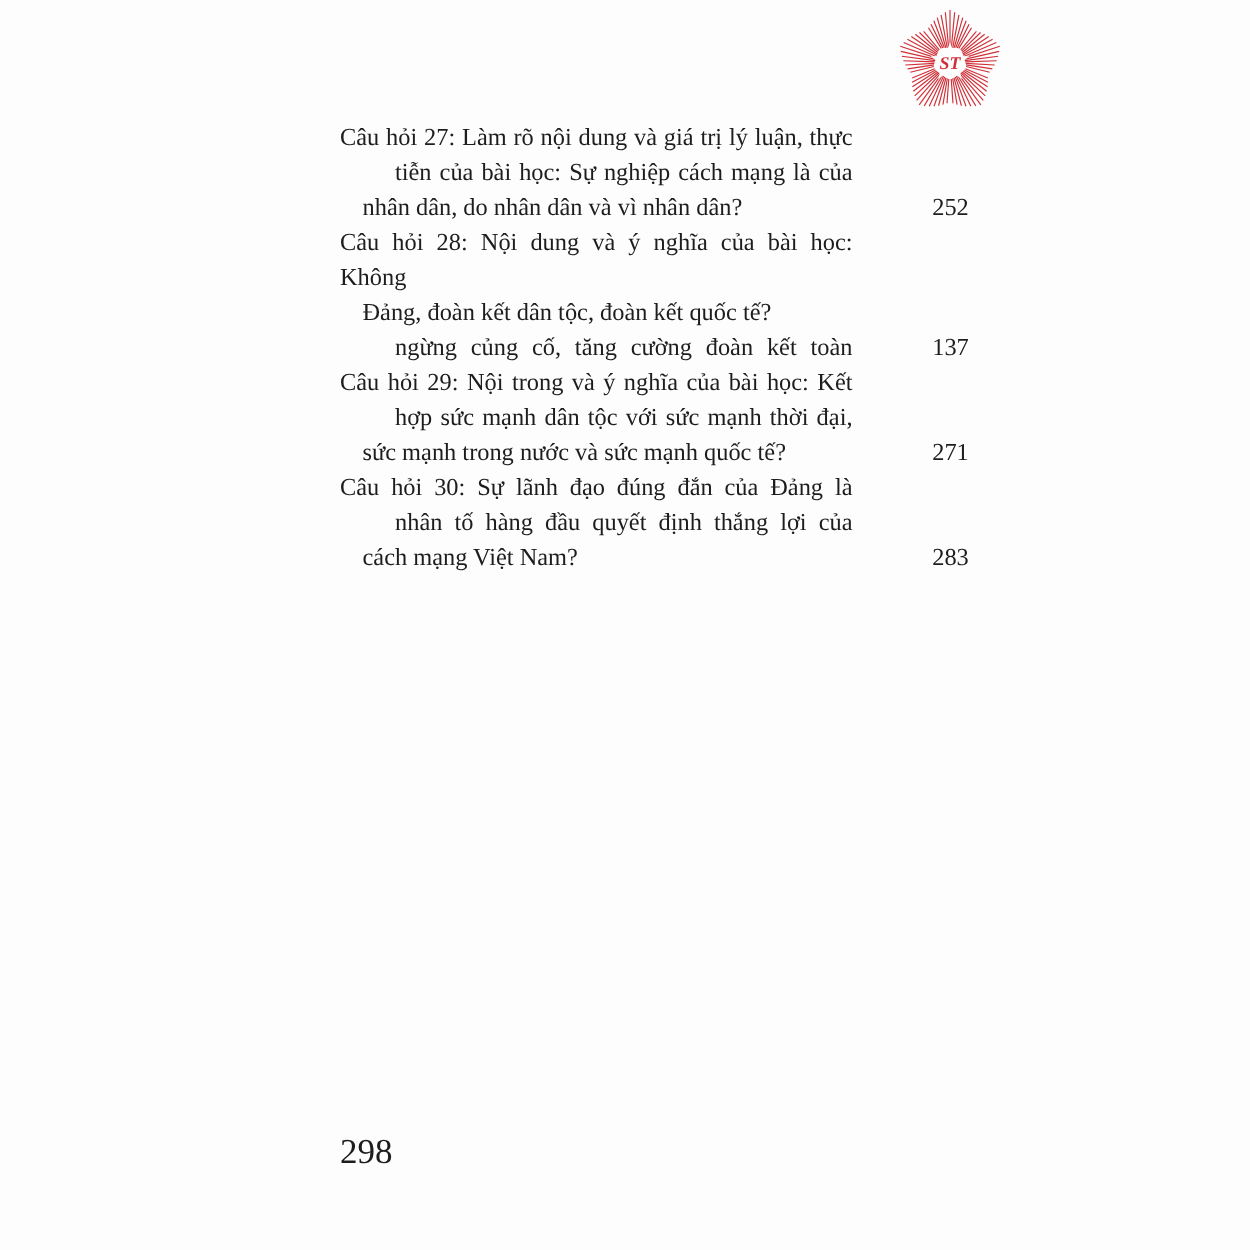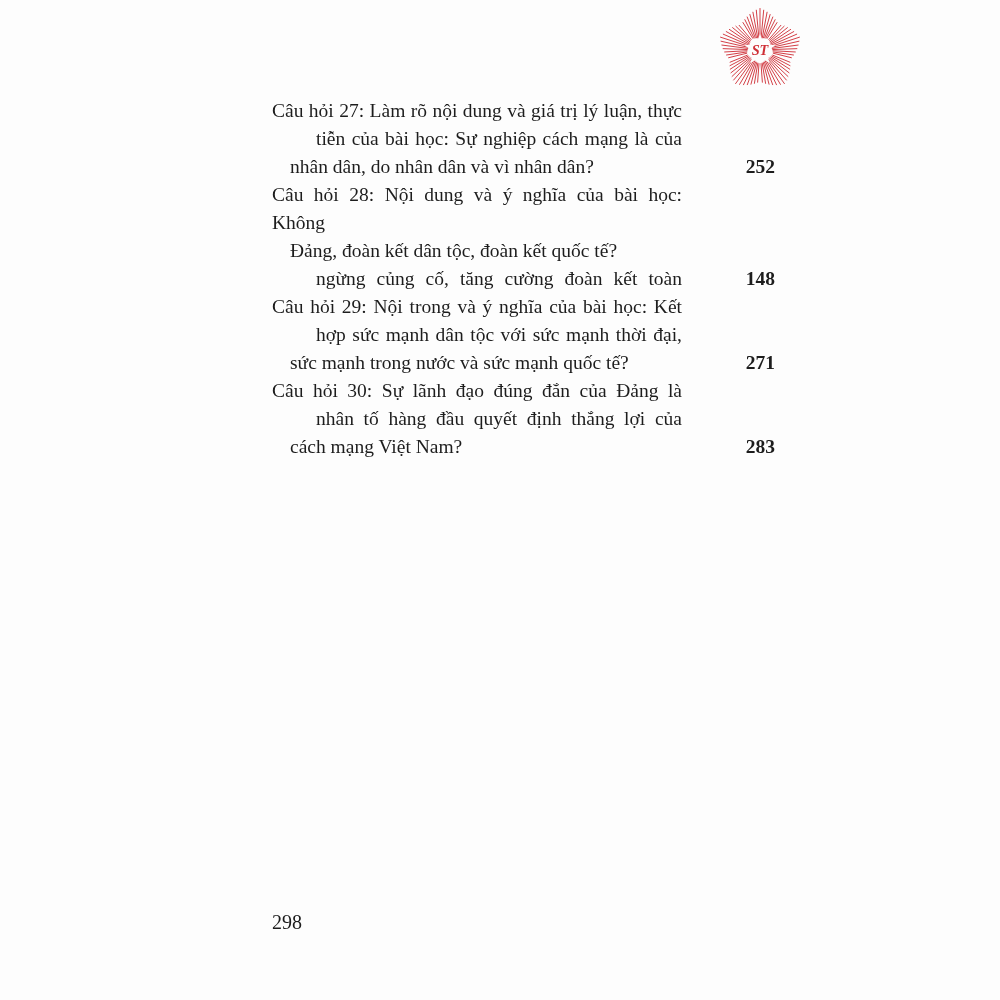--- a/index.html
+++ b/index.html
@@ -57,29 +57,28 @@
     text-align-last: left;
     margin-left: 18px;
   }
   .lbl { }
   .pg {
     position: absolute;
     right: 0;
     bottom: 0;
     line-height: 28px;
     font-size: 19.5px;
-    font-weight: bold;
   }
 
   
   .folio {
     position: absolute;
     left: 272px;
     top: 908px;
-    font-size: 20px;
+    font-size: 28px;
     line-height: 28px;
   }
 </style>
 </head>
 <body>
 
 <div class="page">
 
   <div class="logo">
     <svg viewBox="0 0 90 90">
@@ -161,21 +160,21 @@
       <div class="line"><span class="lbl">Câu hỏi 27:</span> <span>Làm rõ nội dung và giá trị lý luận, thực</span></div>
       <div class="line cont">tiễn của bài học: Sự nghiệp cách mạng là của</div>
       <div class="line cont last">nhân dân, do nhân dân và vì nhân dân?</div>
       <span class="pg">252</span>
     </div>
 
     <div class="entry">
       <div class="line"><span class="lbl">Câu hỏi 28:</span> <span>Nội dung và ý nghĩa của bài học: Không</span></div>
       <div class="line cont last">Đảng, đoàn kết dân tộc, đoàn kết quốc tế?</div>
       <div class="line cont">ngừng củng cố, tăng cường đoàn kết toàn</div>
-      <span class="pg">148</span>
+      <span class="pg">137</span>
     </div>
 
     <div class="entry">
       <div class="line"><span class="lbl">Câu hỏi 29:</span> <span>Nội trong và ý nghĩa của bài học: Kết</span></div>
       <div class="line cont">hợp sức mạnh dân tộc với sức mạnh thời đại,</div>
       <div class="line cont last">sức mạnh trong nước và sức mạnh quốc tế?</div>
       <span class="pg">271</span>
     </div>
 
     <div class="entry">

